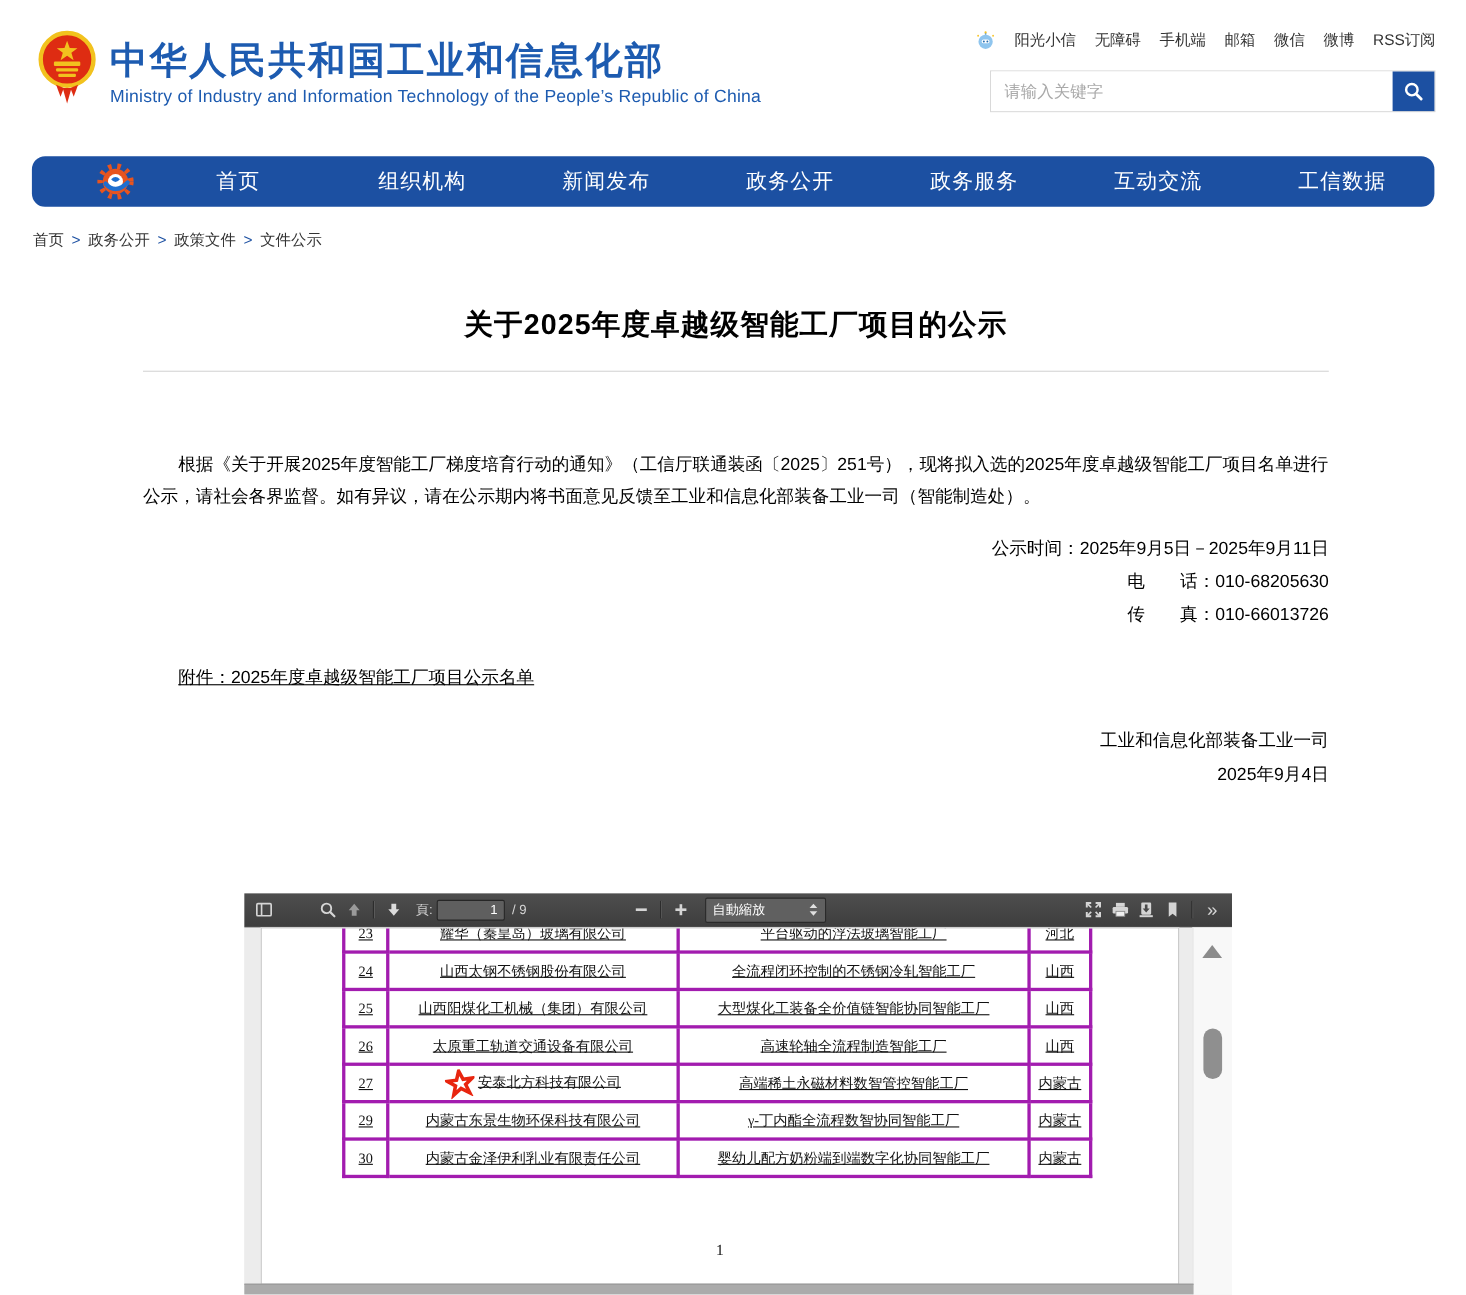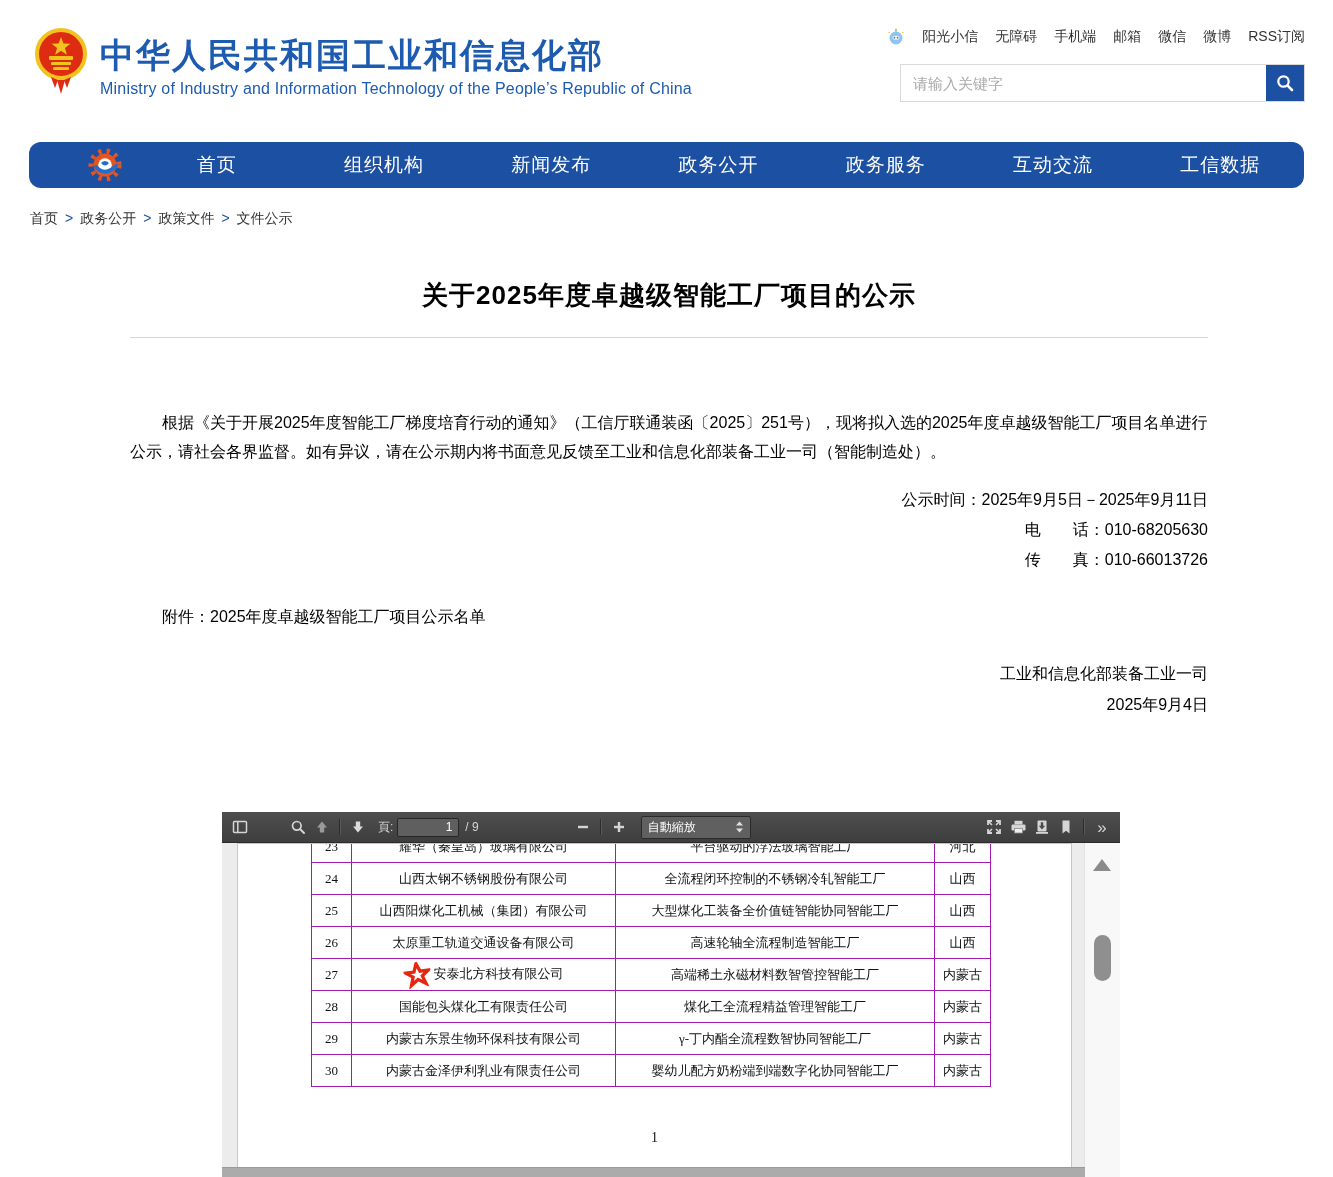--- a/index.html
+++ b/index.html
@@ -32,41 +32,41 @@
   
   .article{position:relative;margin:0 125px 0 130px;}
   .article-title{margin-top:50px;text-align:center;font-size:26px;font-weight:bold;color:#000;letter-spacing:1px;}
   .title-rule{border:none;border-top:1px solid #d5d5d5;margin:24px 0 0 0;}
   .article-meta{margin-top:22px;text-align:center;font-size:14px;color:#9e9e9e;}
   .article-meta .src{margin-left:36px;}
   .article-body{margin-top:70px;font-size:16px;line-height:29px;color:#000;}
   .article-body p.lead{text-indent:2em;margin:0;}
   .info-lines{margin-top:19px;}
   .info-lines div{text-indent:2em;line-height:30px;text-align:right;}
-  .attachment-line{margin-top:27px;text-indent:2em;cursor:pointer;}
+  .attachment-line{margin-top:27px;text-indent:2em;cursor:pointer;text-decoration:underline;}
   .signature{margin-top:27px;text-align:right;line-height:31px;}
   
   .pdf-viewer{position:absolute;left:222px;top:812px;width:898px;height:365px;background:#ececec;overflow:hidden;}
   .pv-toolbar{height:30px;background:linear-gradient(#4e4e4e,#3e3e3e);border-bottom:1px solid #2a2a2a;
     display:flex;align-items:center;padding:0 6px;color:#d5d5d5;font-size:12px;}
   .pv-btn{width:24px;height:24px;display:flex;align-items:center;justify-content:center;cursor:pointer;border-radius:2px;flex:none;}
   .pv-sep{width:1px;height:16px;background:#2c2c2c;border-right:1px solid #5a5a5a;margin:0 5px;flex:none;}
   .pv-page-label{margin:0 4px 0 8px;flex:none;}
   .pv-page-input{width:48px;height:17px;background:#5f5f5f;border:1px solid #262626;border-radius:2px;
     color:#fff;font-size:12px;text-align:right;padding:0 6px;flex:none;font-family:"Liberation Sans",sans-serif;}
   .pv-page-total{margin-left:6px;flex:none;}
   .pv-zoom-select{margin-left:10px;height:21px;background:#606060;border:1px solid #2a2a2a;border-radius:2px;
     display:flex;align-items:center;padding:0 6px;width:96px;justify-content:space-between;cursor:pointer;flex:none;color:#fff;}
   .pv-spacer{flex:1;}
   .pv-chevrons{font-size:17px;color:#d5d5d5;line-height:1;}
   .pv-content{position:absolute;top:31px;bottom:0;left:0;right:0;}
   .pv-page{position:absolute;left:15px;top:0;bottom:9px;width:835px;background:#fff;border:1px solid #c6c6c6;box-sizing:border-box;overflow:hidden;}
   .pv-table{position:absolute;left:73px;top:-14px;border-collapse:collapse;table-layout:fixed;
     font-family:"Liberation Serif","DejaVu Serif",serif;font-size:13px;color:#111;}
-  .pv-table td{border:1px solid #a21caf;text-align:center;height:31px;padding:0 2px;overflow:hidden;white-space:nowrap;}
+  .pv-table td{border:3px solid #a21caf;text-align:center;height:31px;padding:0 2px;overflow:hidden;white-space:nowrap;text-decoration:underline;}
   .col-no{width:40px;}
   .col-company{width:264px;}
   .col-project{width:319px;}
   .col-province{width:56px;}
   .star-wrap{display:inline-block;vertical-align:middle;margin-right:3px;height:26px;}
   .pv-footer-num{position:absolute;left:0;right:0;top:286px;text-align:center;
     font-family:"Liberation Serif","DejaVu Serif",serif;font-size:14px;color:#111;}
   .pv-scroll{position:absolute;right:0;top:0;bottom:0;width:35px;background:#f8f8f8;border-left:1px solid #e2e2e2;}
   .scroll-up{position:absolute;left:8px;top:16px;width:0;height:0;border-left:9px solid transparent;border-right:9px solid transparent;border-bottom:12px solid #8b8b8b;cursor:pointer;}
   .scroll-thumb{position:absolute;left:9px;top:92px;width:17px;height:46px;background:#8f8f8f;border-radius:9px;cursor:pointer;}
@@ -328,26 +328,20 @@
             </tr>
             <tr class="pv-row">
               <td>27</td>
               <td><span class="star-wrap"><svg width="27" height="26" viewBox="0 0 24 24" style="transform:rotate(-8deg);">
                     <polygon points="12,1.5 14.8,8.8 22.5,8.8 16.3,13.4 18.8,20.8 12,16.2 5.2,20.8 7.7,13.4 1.5,8.8 9.2,8.8" fill="#ffffff" stroke="#e8250f" stroke-width="3"></polygon>
                   </svg></span><span>安泰北方科技有限公司</span></td>
               <td>高端稀土永磁材料数智管控智能工厂</td>
               <td>内蒙古</td>
             </tr>
             <tr class="pv-row">
-              <td>28</td>
-              <td><span>国能包头煤化工有限责任公司</span></td>
-              <td>煤化工全流程精益管理智能工厂</td>
-              <td>内蒙古</td>
-            </tr>
-            <tr class="pv-row">
               <td>29</td>
               <td><span>内蒙古东景生物环保科技有限公司</span></td>
               <td>γ-丁内酯全流程数智协同智能工厂</td>
               <td>内蒙古</td>
             </tr>
             <tr class="pv-row">
               <td>30</td>
               <td><span>内蒙古金泽伊利乳业有限责任公司</span></td>
               <td>婴幼儿配方奶粉端到端数字化协同智能工厂</td>
               <td>内蒙古</td>

